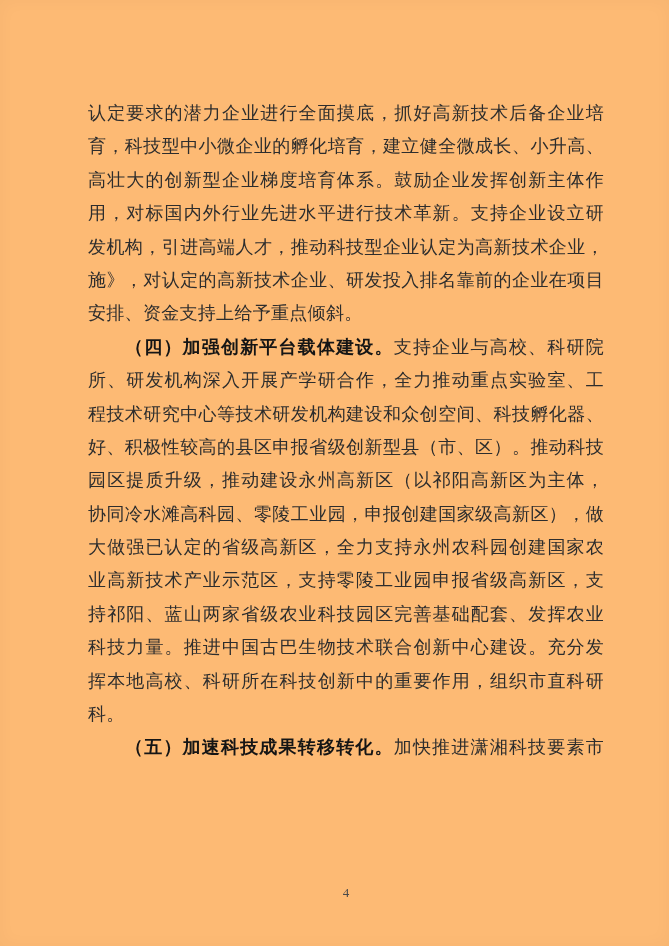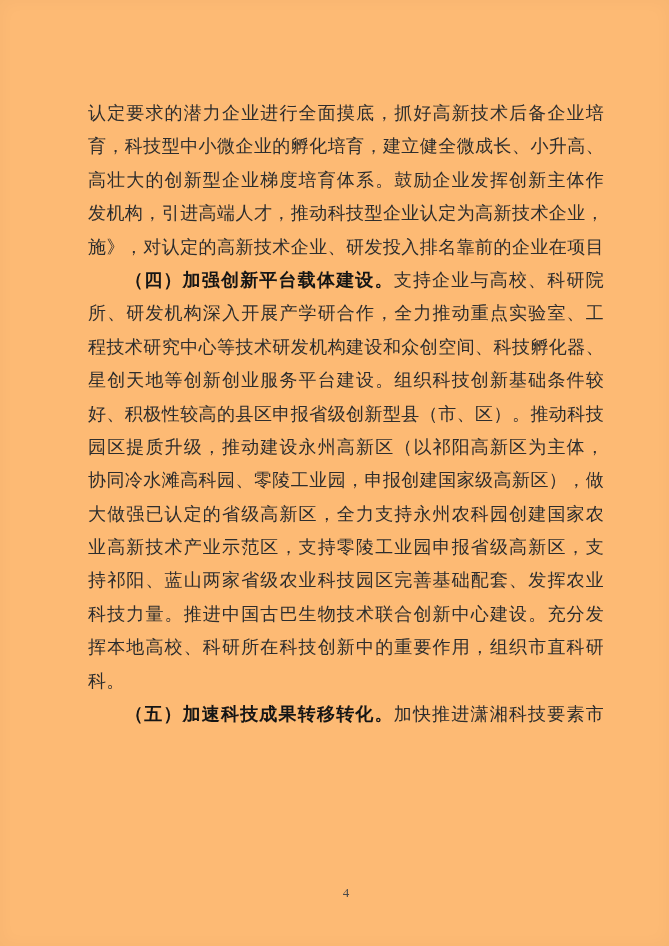--- a/index.html
+++ b/index.html
@@ -59,26 +59,27 @@
   }
 </style>
 </head>
 <body>
 
 <div class="page">
   <div class="doc">
       <div class="line j"><span>认定要求的潜力企业进行全面摸底，抓好高新技术后备企业培</span></div>
       <div class="line j"><span>育，科技型中小微企业的孵化培育，建立健全微成长、小升高、</span></div>
       <div class="line j"><span>高壮大的创新型企业梯度培育体系。鼓励企业发挥创新主体作</span></div>
+      <div class="line j"><span>用，对标国内外行业先进水平进行技术革新。支持企业设立研</span></div>
       <div class="line j"><span>发机构，引进高端人才，推动科技型企业认定为高新技术企业，</span></div>
       <div class="line j"><span>施》，对认定的高新技术企业、研发投入排名靠前的企业在项目</span></div>
+      <div class="line"><span>安排、资金支持上给予重点倾斜。</span></div>
       <div class="line j ind"><span class="b">（四）加强创新平台载体建设。</span><span>支持企业与高校、科研院</span></div>
       <div class="line j"><span>所、研发机构深入开展产学研合作，全力推动重点实验室、工</span></div>
       <div class="line j"><span>程技术研究中心等技术研发机构建设和众创空间、科技孵化器、</span></div>
-      <div class="line j"><span>星创天地等创新创业服务平台建设。组织科技创新基础条件较</span></div>
       <div class="line j"><span>好、积极性较高的县区申报省级创新型县（市、区）。推动科技</span></div>
       <div class="line j"><span>园区提质升级，推动建设永州高新区（以祁阳高新区为主体，</span></div>
       <div class="line j"><span>协同冷水滩高科园、零陵工业园，申报创建国家级高新区），做</span></div>
       <div class="line j"><span>大做强已认定的省级高新区，全力支持永州农科园创建国家农</span></div>
       <div class="line j"><span>业高新技术产业示范区，支持零陵工业园申报省级高新区，支</span></div>
       <div class="line j"><span>持祁阳、蓝山两家省级农业科技园区完善基础配套、发挥农业</span></div>
       <div class="line j"><span>科技力量。推进中国古巴生物技术联合创新中心建设。充分发</span></div>
       <div class="line j"><span>挥本地高校、科研所在科技创新中的重要作用，组织市直科研</span></div>
       <div class="line"><span>科。</span></div>
       <div class="line j ind"><span class="b">（五）加速科技成果转移转化。</span><span>加快推进潇湘科技要素市</span></div>

